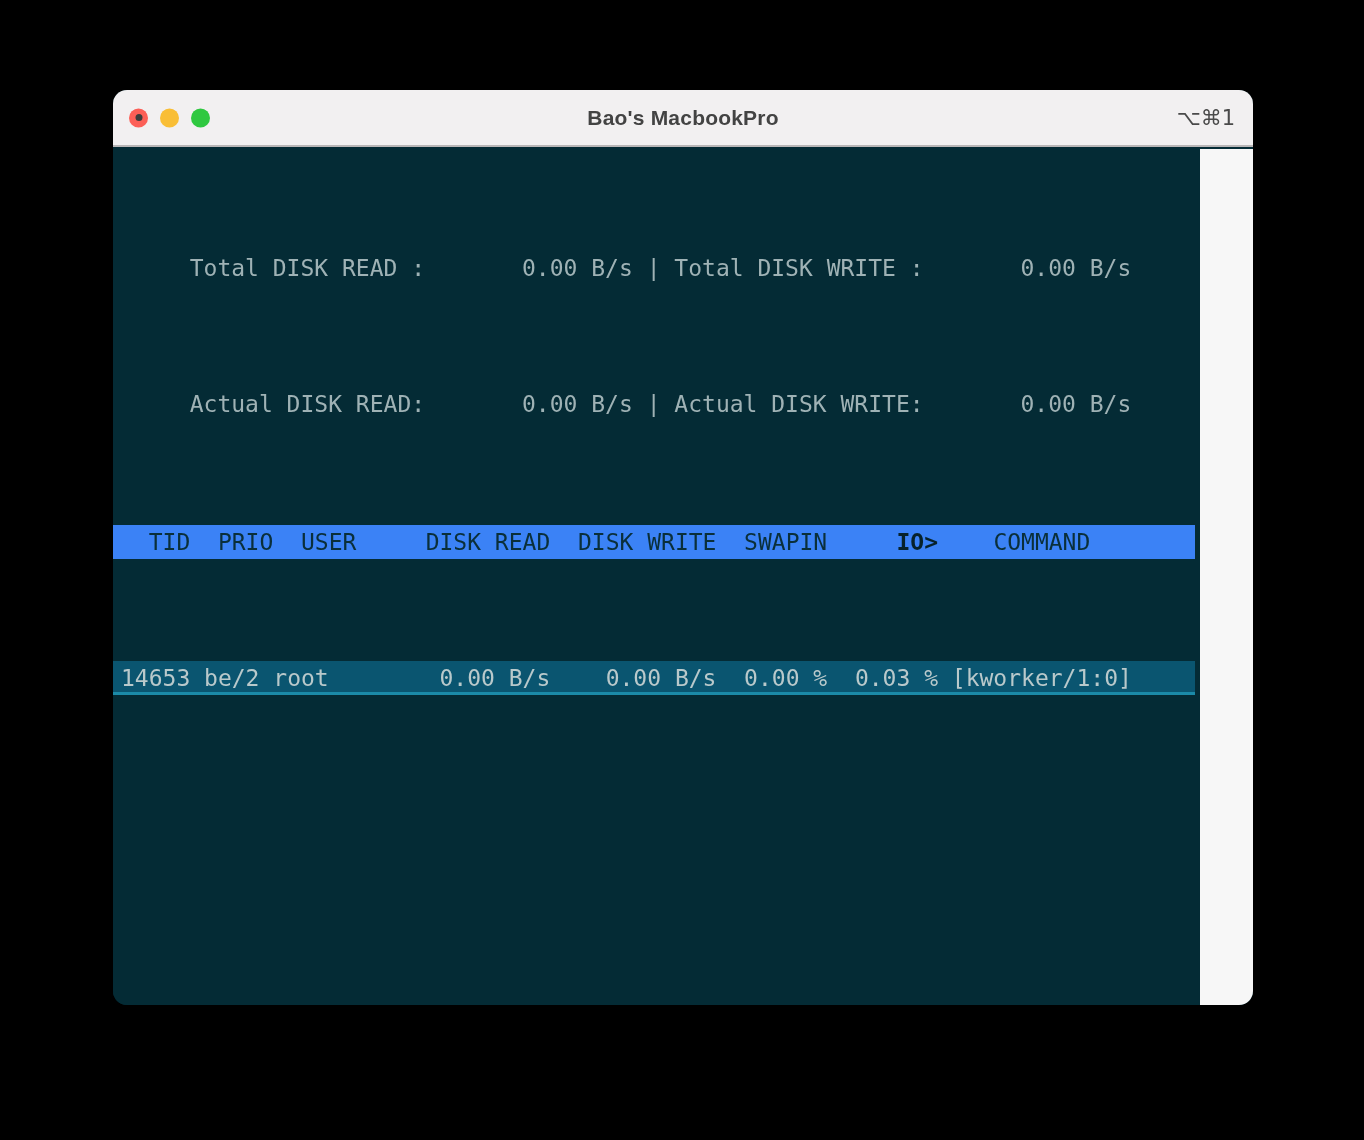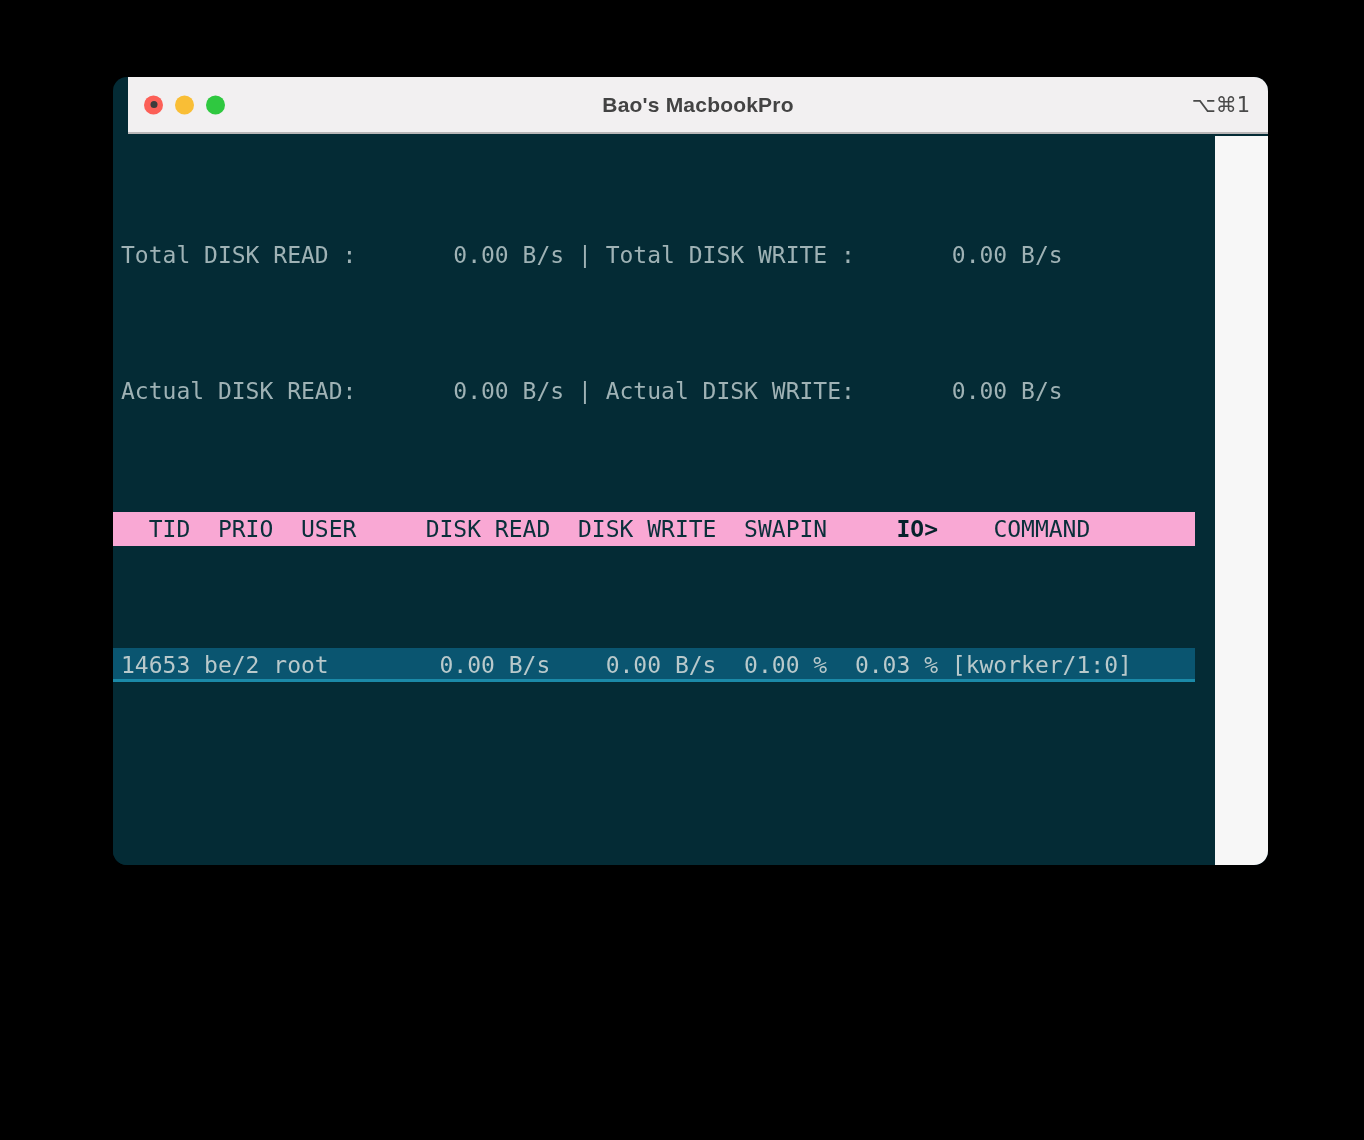--- a/index.html
+++ b/index.html
@@ -12,27 +12,26 @@
     height: 1140px;
     position: relative;
     font-family: "Liberation Sans", sans-serif;
     overflow: hidden;
   }
 
   
   #window {
     position: absolute;
     left: 113px;
-    top: 77px;
+    top: 90px;
     width: 1140px;
-    height: 788px;
+    height: 915px;
     border-radius: 14px;
     overflow: hidden;
     background: #042b35;
-    padding-left: 15px;
   }
 
   
   #titlebar {
     position: relative;
     height: 57px;
     background: #f2f0f1;
     border-bottom: 2px solid #b9b6b7;
     box-sizing: border-box;
   }
@@ -114,26 +113,27 @@
     top: 0;
     right: 0;
     bottom: 0;
     width: 53px;
     background: #f7f7f7;
   }
 
   .summary-line {
     padding-left: 8px;
     color: #9fb2b5;
+    text-align: center;
   }
 
   
   #col-header {
     margin-top: 2px;
-    background: #f9a8d4;
+    background: #3b82f6;
     color: #0a2f3a;
     height: 34px;
     line-height: 34px;
     padding-left: 8px;
     width: 1082px;
     box-sizing: border-box;
   }
   #col-header .sort-col {
     color: #07222b;
     font-weight: bold;

